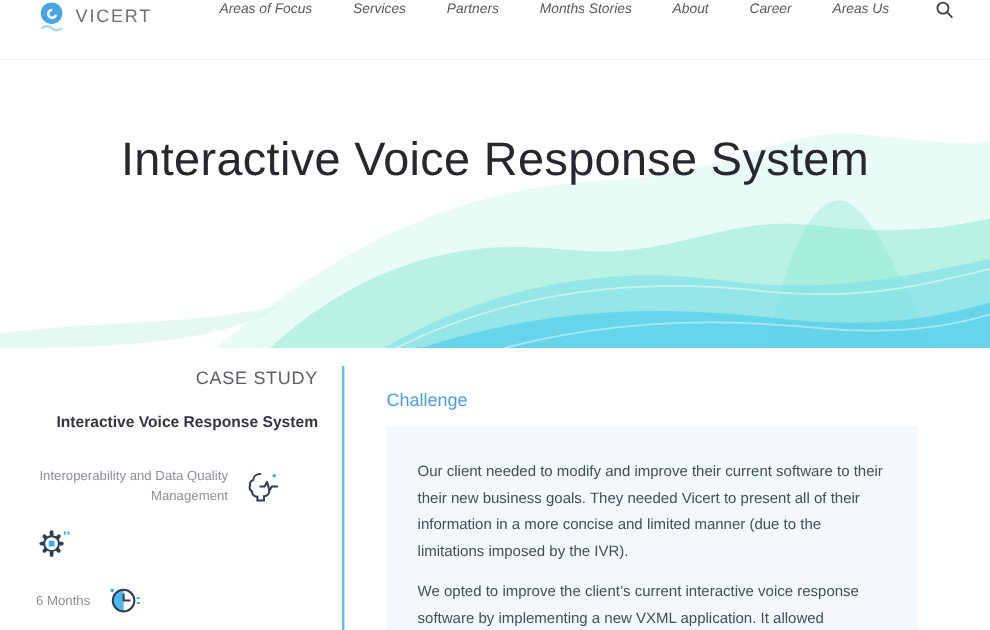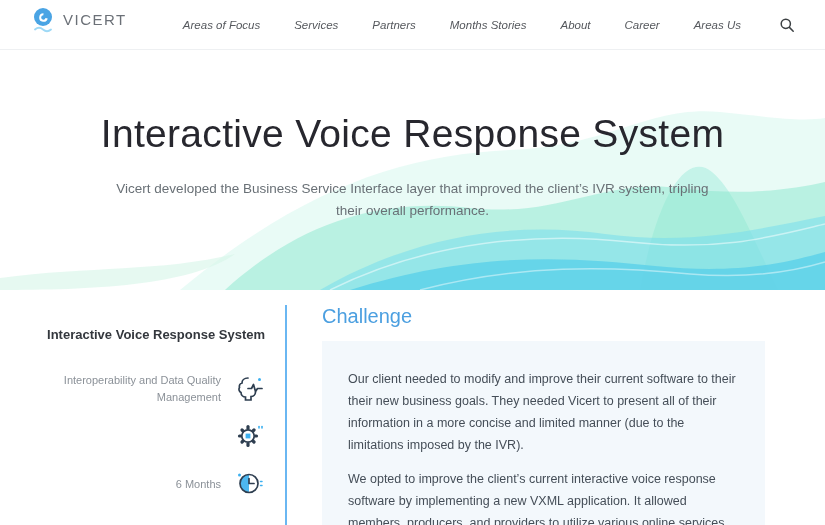--- a/index.html
+++ b/index.html
@@ -1,20 +1,20 @@
 <!DOCTYPE html>
 <html><head>
 <meta charset="utf-8">
 <style>
   * { margin:0; padding:0; box-sizing:border-box; }
   html,body { width:825px; height:525px; overflow:hidden; background:#fff;
               font-family:"Liberation Sans", sans-serif; }
 
   
-  .header { height:50px; display:flex; align-items:flex-end; padding:16px 30px;
+  .header { height:50px; display:flex; align-items:flex-start; padding:0 30px;
             border-bottom:1px solid #eef0f2; background:#fff; position:relative; z-index:5; }
   .logo { display:flex; align-items:center; gap:7px; cursor:pointer; }
   .logo-text { font-size:15px; letter-spacing:1.5px; color:#6b7077; font-weight:500; }
   .nav { margin-left:auto; display:flex; align-items:center; gap:34px; }
   .nav-item { font-size:11.5px; color:#55585d; cursor:pointer; white-space:nowrap;font-style:italic; }
   .search-btn { cursor:pointer; display:flex; align-items:center; margin-left:4px; }
 
   
   .hero { position:relative; height:240px; background:#fff; overflow:hidden; }
   .hero-waves { position:absolute; left:0; bottom:0; width:825px; height:240px; }
@@ -22,29 +22,29 @@
   .hero-title { font-size:39px; font-weight:400; color:#27272e; letter-spacing:0.3px; }
   .hero-sub { margin:22px auto 0; max-width:620px; font-size:13.5px; line-height:1.65;
               color:#697076; }
 
   
   .content { display:flex; padding:15px 60px 0 30px; align-items:stretch; }
   .sidebar { width:235px; flex:0 0 235px; text-align:right; padding-top:2px; }
   .eyebrow { font-size:15px; color:#5c6066; letter-spacing:0.6px; font-weight:400; }
   .cs-title { margin-top:20px; font-size:13px; font-weight:700; color:#33373d; }
   .facts { margin-top:30px; }
-  .fact { display:flex; justify-content:flex-end; align-items:center; gap:14px;
+  .fact { display:flex; justify-content:flex-start; align-items:center; gap:14px;
           margin-bottom:17px; cursor:default; }
   .fact-label { font-size:11px; color:#8b9198; line-height:1.5; max-width:160px; }
   .fact-icon { flex:0 0 30px; width:30px; height:30px; }
 
   .divider { width:2px; background:#6ab7f2; margin:0 0 0 20px; flex:0 0 2px; }
 
   .main { flex:1; padding-left:35px; }
-  .section-title { font-size:20px; color:#4b9fe0; font-weight:400; }
+  .section-title { font-size:15px; color:#4b9fe0; font-weight:400;margin-top:20px; }
   .challenge-box { margin-top:13px; background:#f3f8fc; padding:27px 26px 30px;
                    min-height:300px; }
   .challenge-box p { font-size:12.5px; line-height:22px; color:#454e58; }
   .challenge-box p + p { margin-top:12px; }
 
   svg { display:block; }
 </style>
 </head>
 <body>
 
@@ -82,27 +82,27 @@
     <path d="M640,240 C658,140 688,102 712,122 C736,142 756,195 778,240 Z" fill="#8fe9d6" opacity="0.40"></path>
     <path d="M225,240 C300,172 380,148 470,158 C560,168 602,128 680,138 C742,146 790,140 825,132 L825,240 Z" fill="#8ae8cd" opacity="0.50"></path>
     <path d="M320,240 C420,182 520,172 605,184 C695,196 762,178 825,166 L825,240 Z" fill="#79dcec" opacity="0.55"></path>
     <path d="M350,240 C470,202 565,206 655,216 C735,224 782,214 825,202 L825,240 Z" fill="#5ed1e9" opacity="0.85"></path>
     <path d="M0,228 C90,216 160,222 235,204 C190,236 90,240 0,240 Z" fill="#d8f6ea" opacity="0.65"></path>
     <path d="M330,240 C430,190 540,182 630,192 C720,202 775,186 825,174" stroke="#ffffff" stroke-width="1.5" opacity="0.5" fill="none"></path>
     <path d="M420,240 C520,214 610,216 690,224 C750,229 792,222 825,212" stroke="#ffffff" stroke-width="1.5" opacity="0.45" fill="none"></path>
   </svg>
   <div class="hero-inner">
     <div class="hero-title">Interactive Voice Response System</div>
-    <div class="hero-sub">Vicert developed the Business Service Interface layer that improved the client’s IVR system, tripling their overall performance.</div>
   </div>
 </div>
 
 <div class="content">
 
   <div class="sidebar">
+    <div class="eyebrow">CASE STUDY</div>
     <div class="cs-title">Interactive Voice Response System</div>
 
     <div class="facts">
 
       <div class="fact">
         <span class="fact-label">Interoperability and Data Quality Management</span>
         <span class="fact-icon">
           <svg width="30" height="30" viewBox="0 0 30 30">
             <circle cx="24.5" cy="5.5" r="1.5" fill="#3db0f0"></circle>
             <path d="M13,4 C9,4 7,6.5 7,9 C5,9.5 4,11.5 4.5,13.5 C3.5,15 4,17.5 6,18.5 C6,21 8,23 10.5,23 L10.5,26 L16,26 L16,22.5 C18.5,22.5 20.5,20.5 20.5,18" stroke="#2e3e50" stroke-width="1.7" fill="none" stroke-linecap="round"></path>

